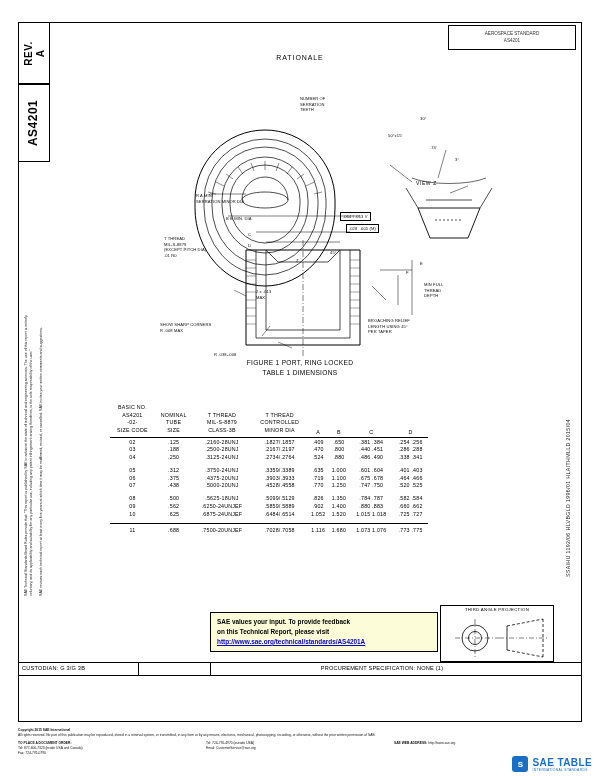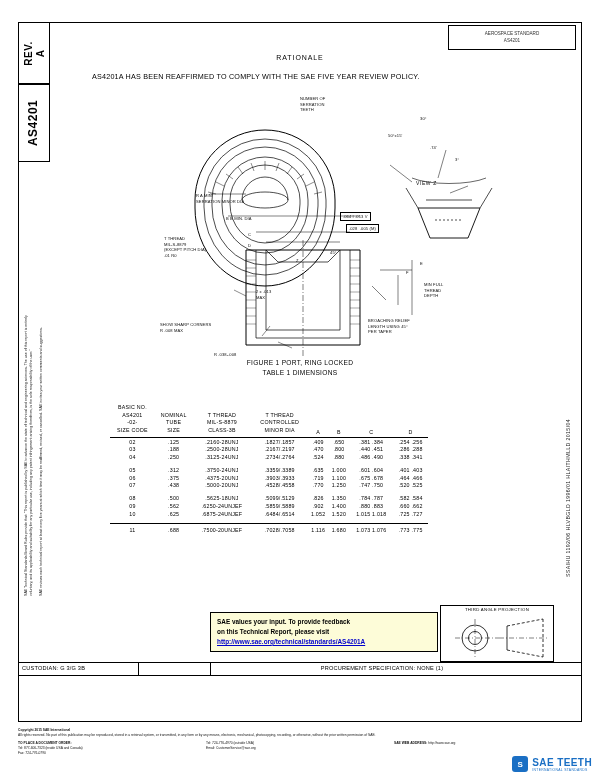--- a/index.html
+++ b/index.html
@@ -110,21 +110,20 @@
   <div class="right-rail">
     <div class="rr-inner">SSAIHU 1192/06   HLVBGLD 1996/01   HLAITHMLLD 2015/04</div>
   </div>
 
   <div class="hdr-box">
     <div>AEROSPACE STANDARD</div>
     <div>AS4201</div>
   </div>
 
   <div class="rationale-title">RATIONALE</div>
-  <div class="rationale-text">AS4201A HAS BEEN REAFFIRMED TO COMPLY WITH THE SAE FIVE YEAR REVIEW POLICY.</div>
 
   <div class="fig-wrap">
     <svg width="400" height="285" viewBox="0 0 400 285">
       <g stroke="#000" fill="none" stroke-width="0.7">
 
         <path d="M45 110 A70 70 0 0 1 185 110" stroke-width="1"></path>
         <path d="M45 110 L45 118 A70 78 0 0 0 185 118 L185 110" stroke-width="1"></path>
         <path d="M54 110 A61 61 0 0 1 176 110"></path>
         <path d="M54 110 L54 117 A61 68 0 0 0 176 117 L176 110"></path>
         <path d="M62 110 A53 53 0 0 1 168 110"></path>
@@ -443,18 +442,18 @@
       <div>
         <b>SAE WEB ADDRESS:</b>
         <span>http://www.sae.org</span>
       </div>
     </div>
   </div>
 
   <div class="watermark">
     <div class="wm-logo">S</div>
     <div>
-      <div class="wm-txt">SAE TEETH</div>
+      <div class="wm-txt">SAE TABLE</div>
       <div class="wm-sub">INTERNATIONAL STANDARDS</div>
     </div>
   </div>
 
 </div>
 
 </body></html>

